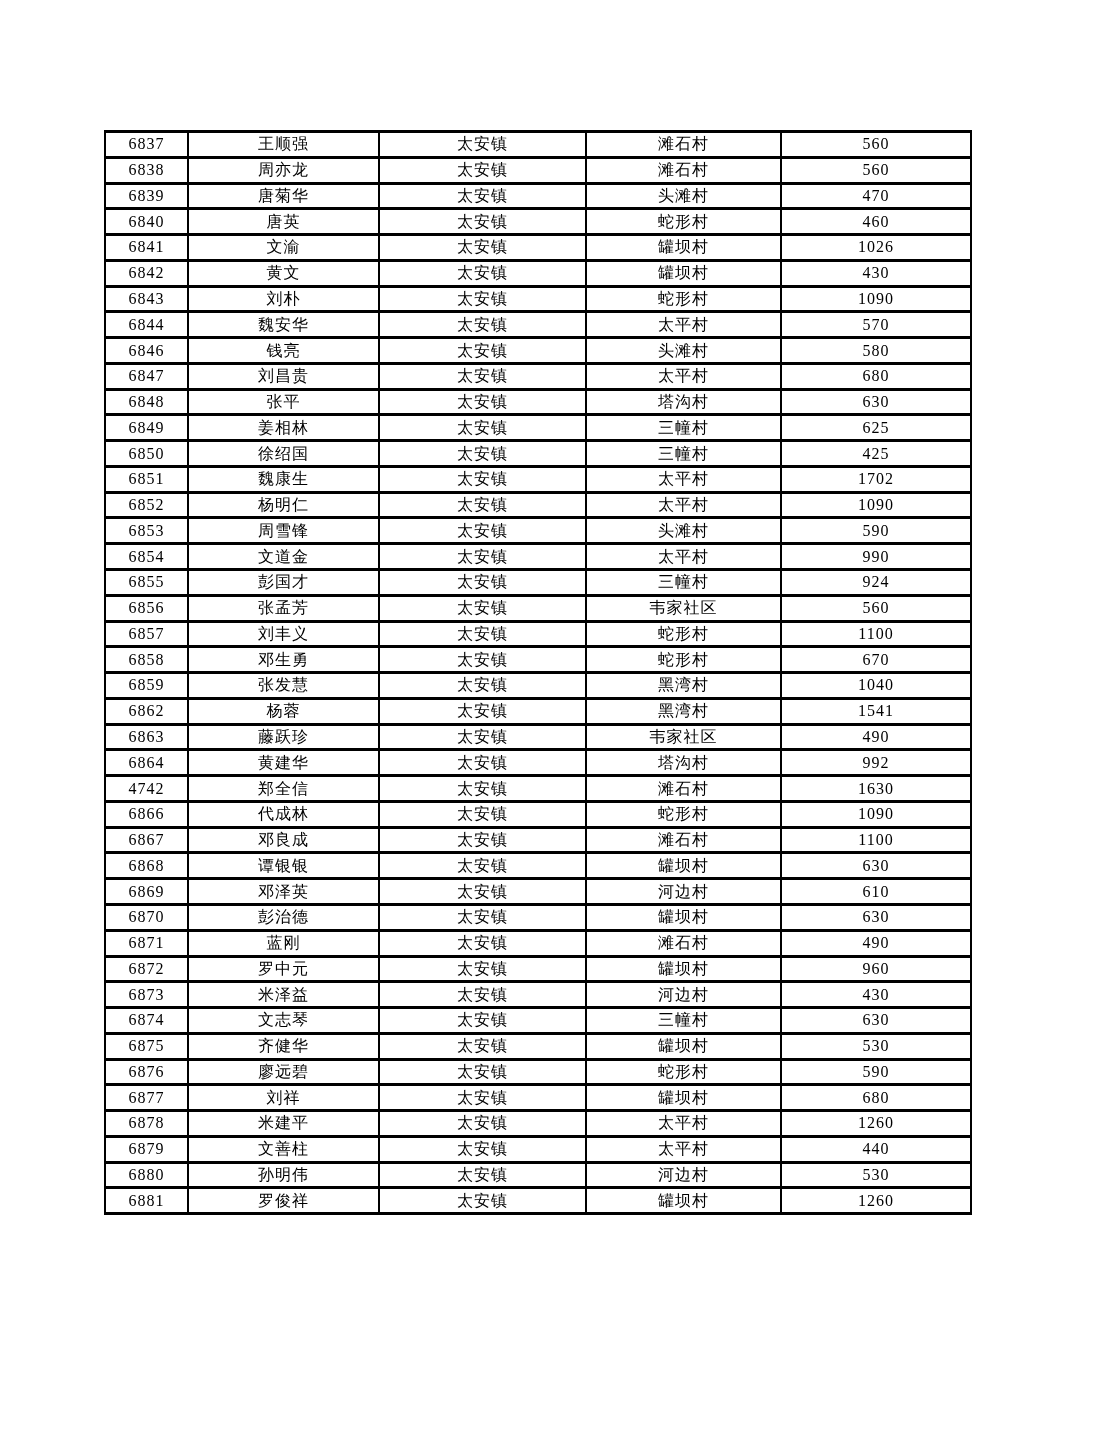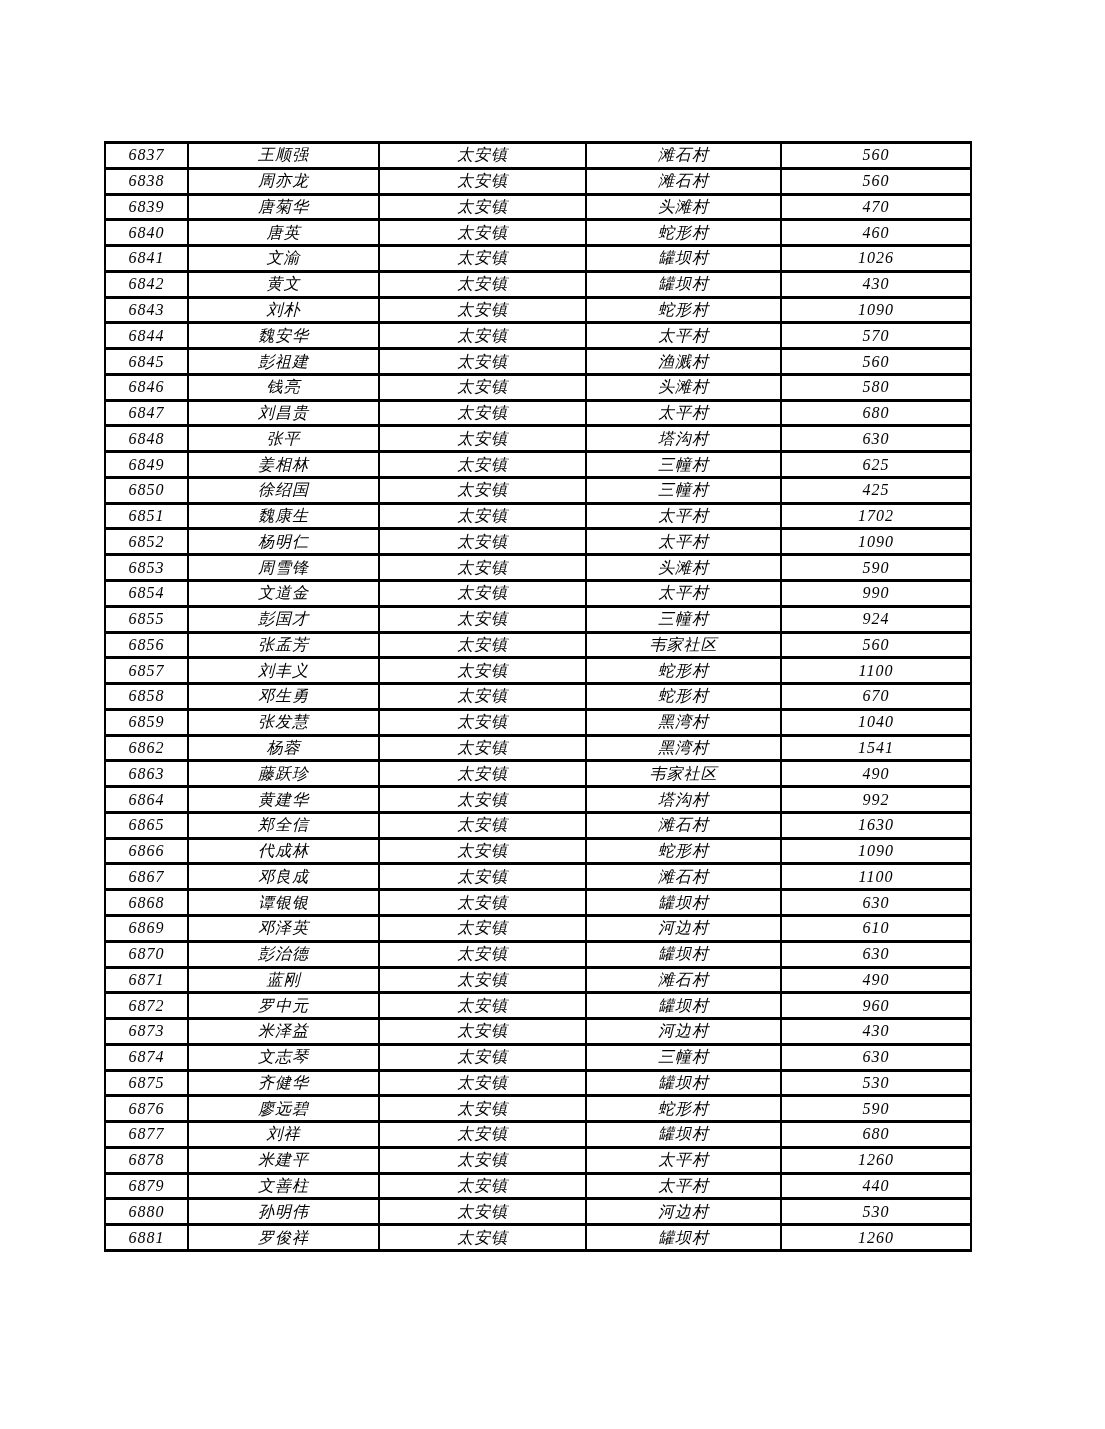--- a/index.html
+++ b/index.html
@@ -18,25 +18,24 @@
     position: absolute;
     left: 0;
     top: 0;
     width: 1105px;
     height: 1429px;
     background: #ffffff;
   }
   table.records {
     position: absolute;
     left: 104px;
-    top: 141px;
+    top: 130px;
     width: 866px;
     border-collapse: collapse;
     table-layout: fixed;
-    font-style: italic;
   }
   table.records td {
     border: 2px solid #000000;
     border-top-width: 3px;
     border-bottom-width: 3px;
     text-align: center;
     vertical-align: middle;
     font-size: 16px;
     line-height: 1;
     padding: 0;
@@ -116,27 +115,20 @@
     <td>1090</td>
   </tr>
         <tr>
     <td>6844</td>
     <td>魏安华</td>
     <td>太安镇</td>
     <td>太平村</td>
     <td>570</td>
   </tr>
         <tr>
-    <td>6845</td>
-    <td>彭祖建</td>
-    <td>太安镇</td>
-    <td>渔溅村</td>
-    <td>560</td>
-  </tr>
-        <tr>
     <td>6846</td>
     <td>钱亮</td>
     <td>太安镇</td>
     <td>头滩村</td>
     <td>580</td>
   </tr>
         <tr>
     <td>6847</td>
     <td>刘昌贵</td>
     <td>太安镇</td>
@@ -242,21 +234,21 @@
     <td>490</td>
   </tr>
         <tr>
     <td>6864</td>
     <td>黄建华</td>
     <td>太安镇</td>
     <td>塔沟村</td>
     <td>992</td>
   </tr>
         <tr>
-    <td>6865</td>
+    <td>4742</td>
     <td>郑全信</td>
     <td>太安镇</td>
     <td>滩石村</td>
     <td>1630</td>
   </tr>
         <tr>
     <td>6866</td>
     <td>代成林</td>
     <td>太安镇</td>
     <td>蛇形村</td>

